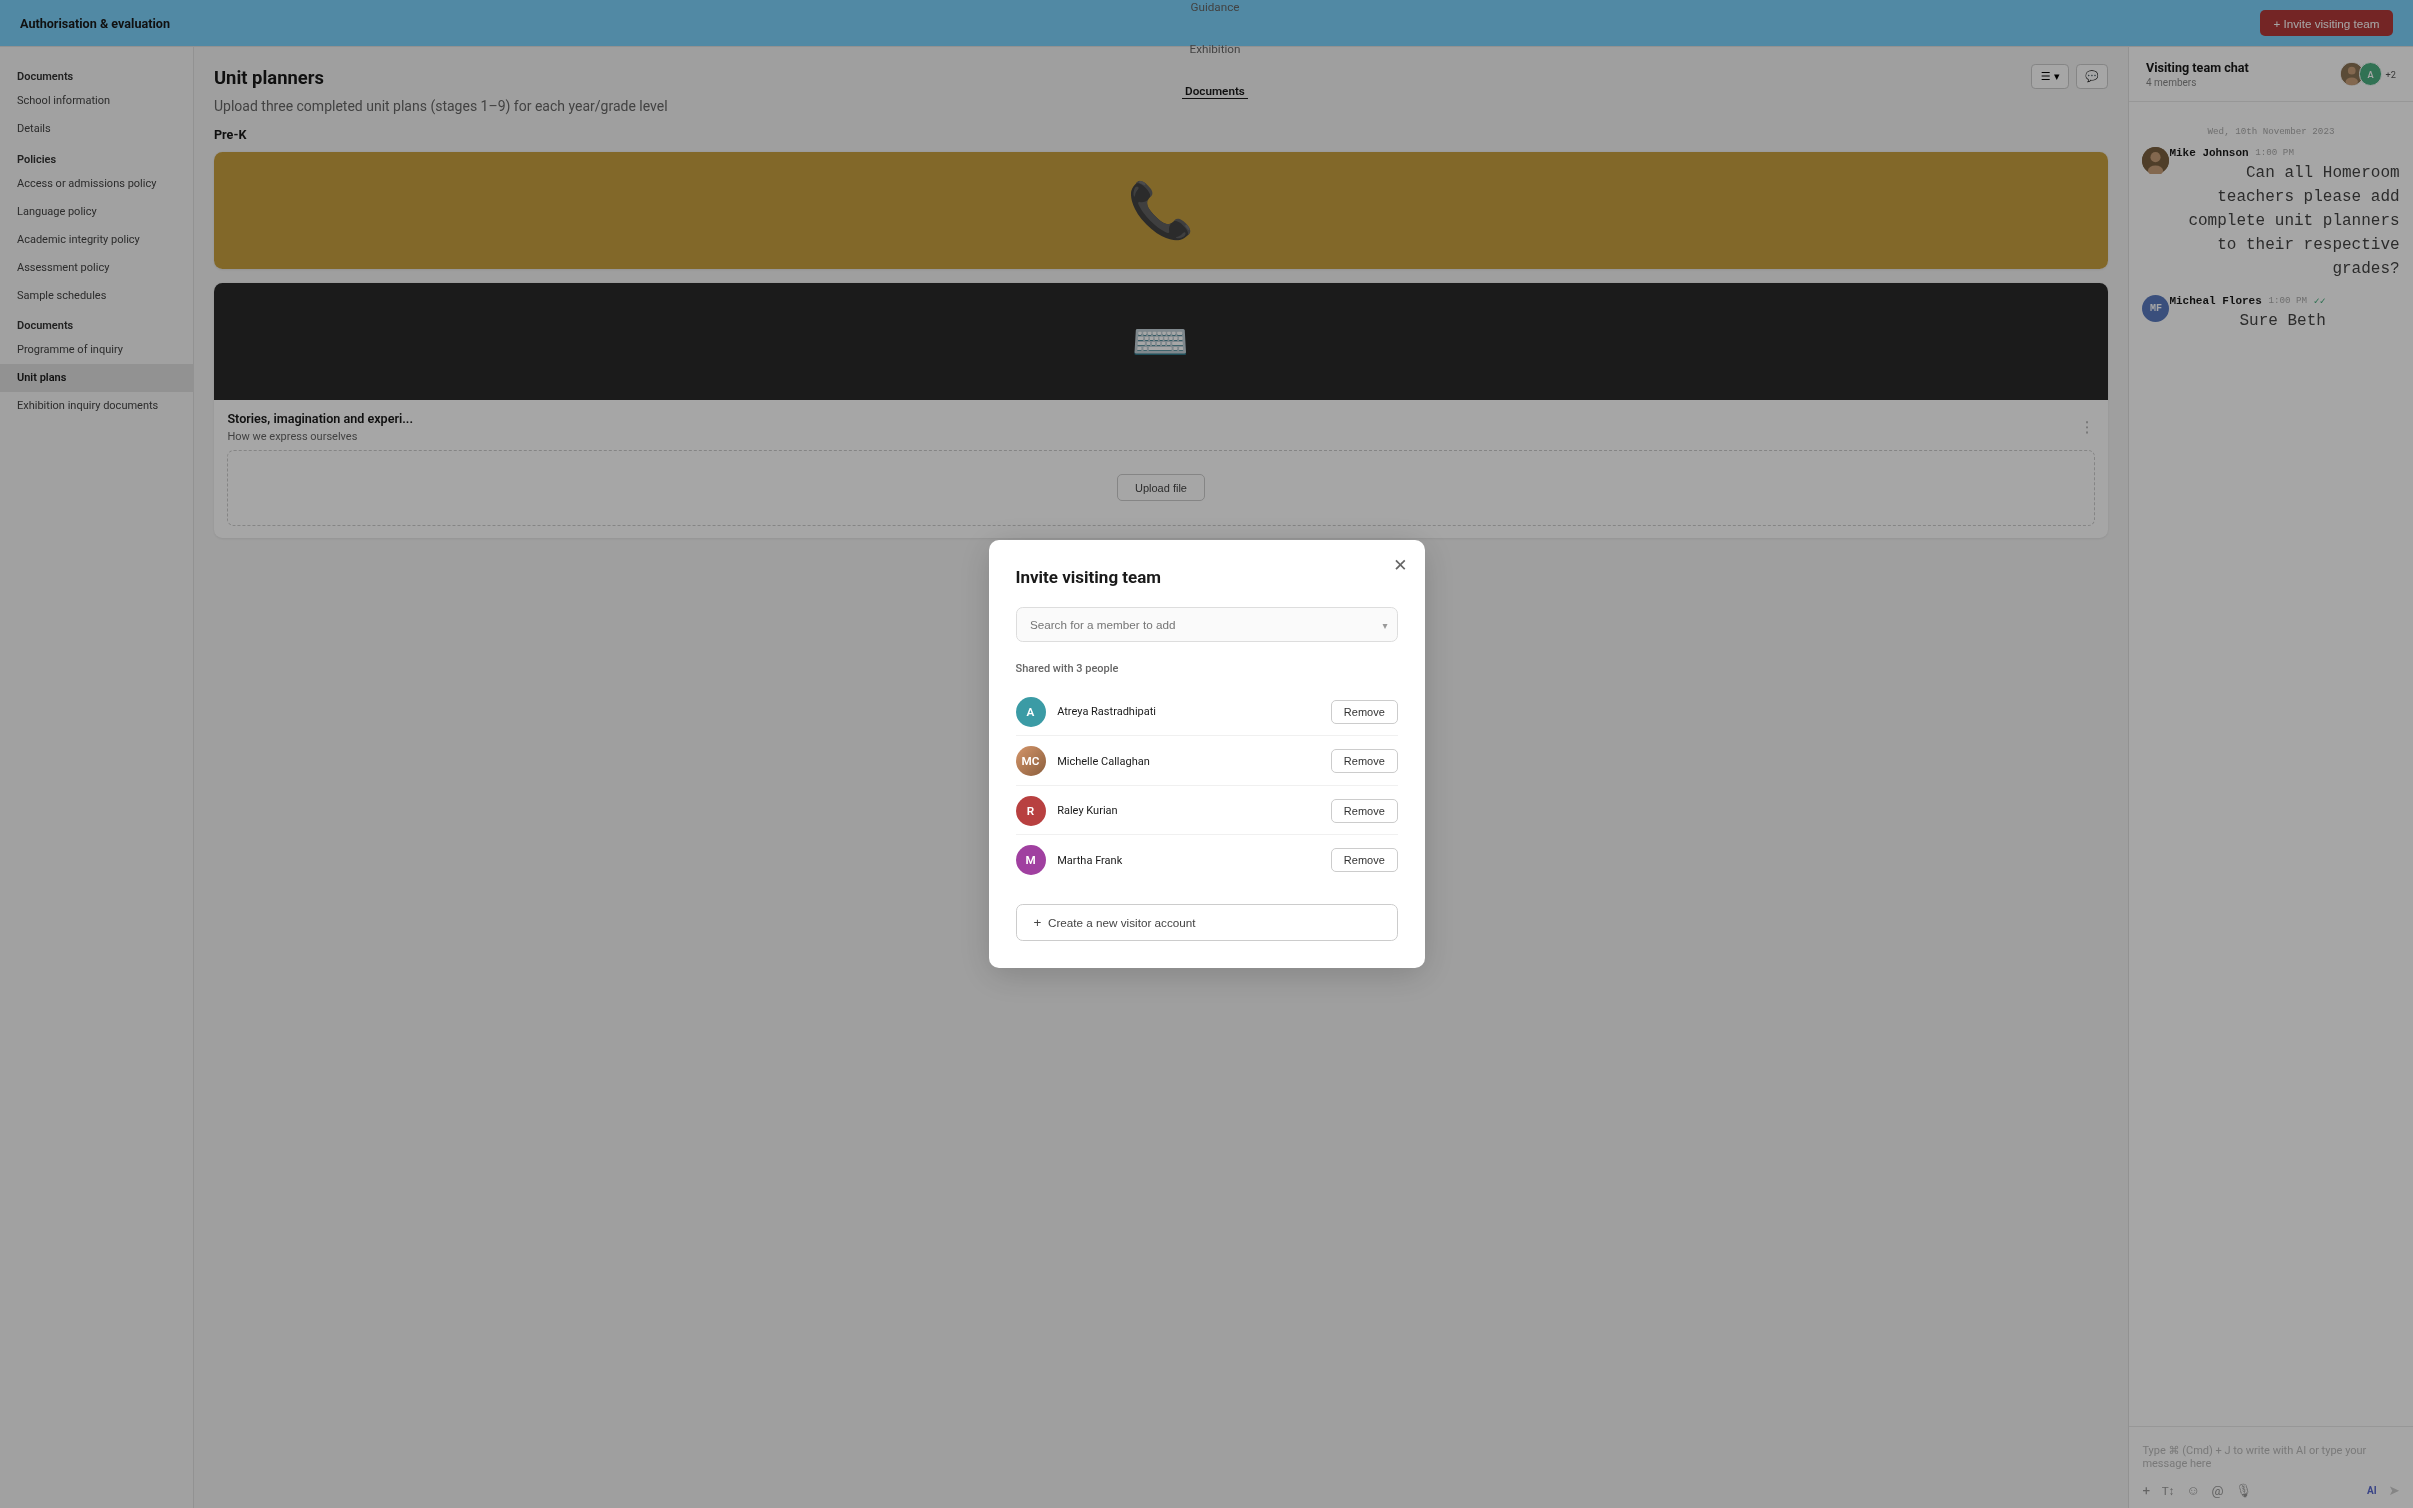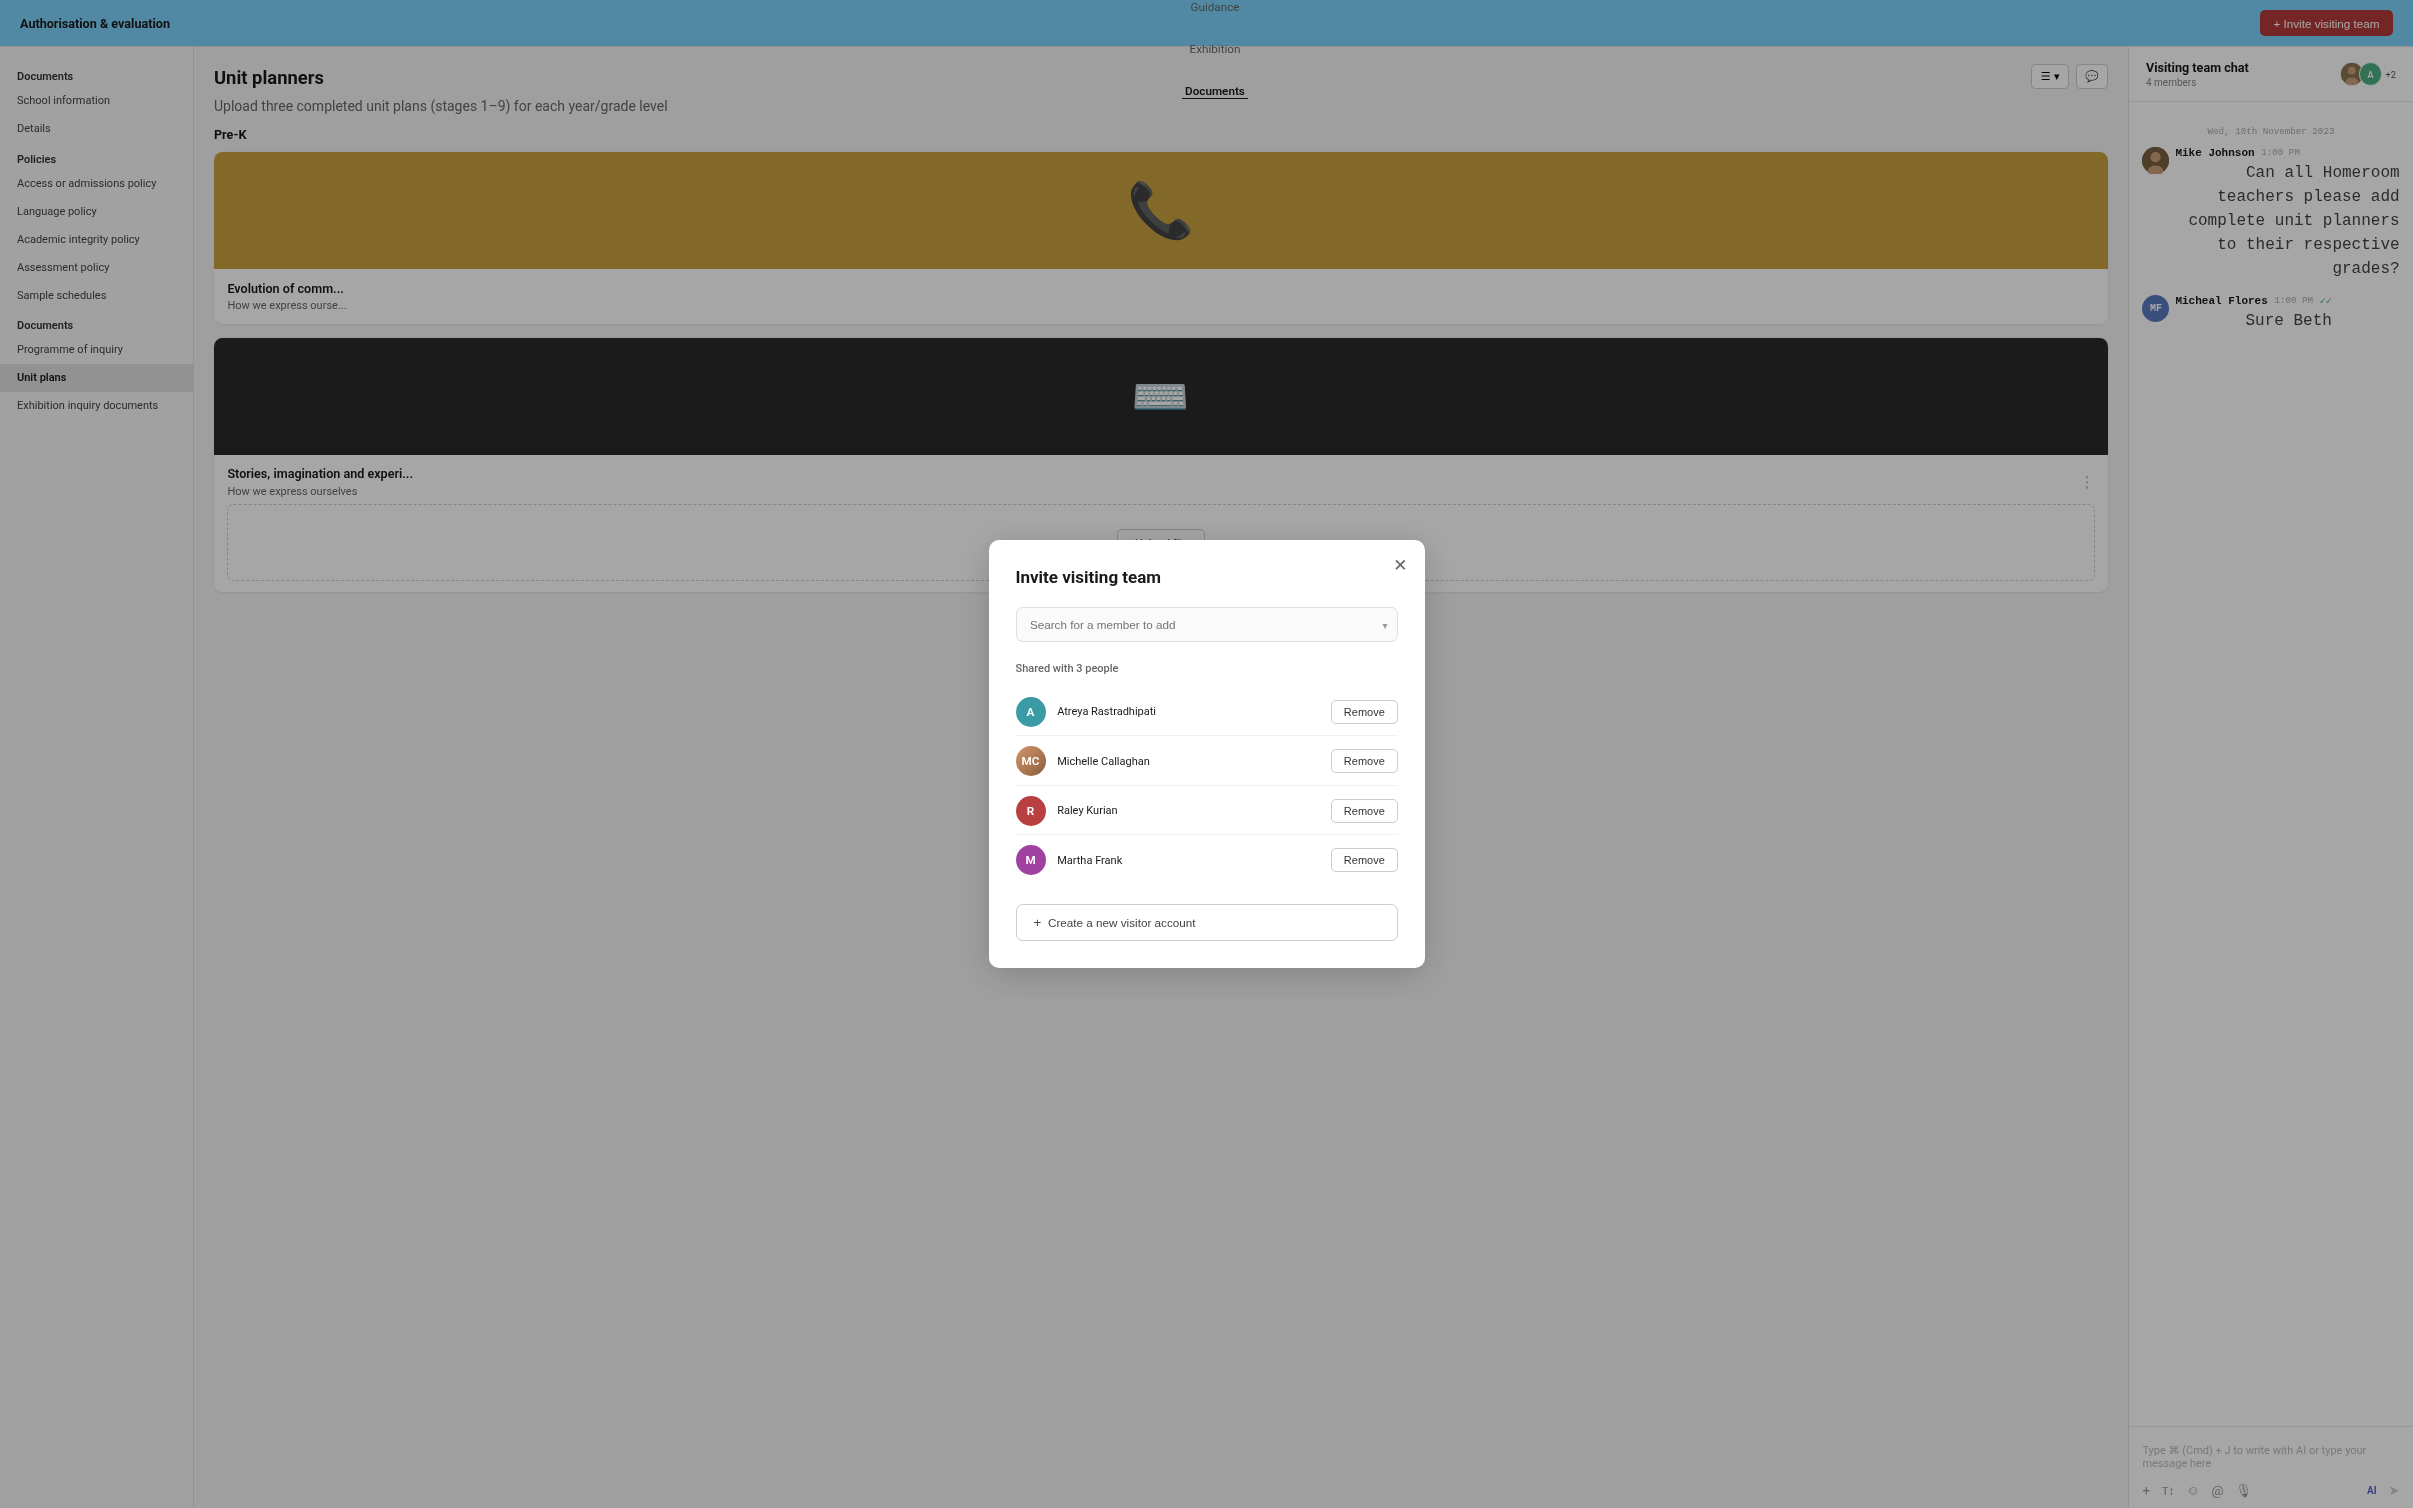--- a/index.html
+++ b/index.html
@@ -256,21 +256,21 @@
       font-family: Liberation Mono, monospace;
     }
     .chat-date-divider {
       text-align: center;
       font-size: 9.2px;
       color: #aaa;
       margin: 10px 0;
     }
     .chat-message {
       display: flex;
-      gap: 6px;
+      gap: 0;
       margin-bottom: 13.4px;
     }
     .chat-avatar {
       width: 27px;
       height: 27px;
       border-radius: 50%;
       background: #8b7355;
       display: flex;
       align-items: center;
       justify-content: center;
@@ -521,24 +521,20 @@
           <span>💬</span>
         </button>
       </div>
     </div>
 
     <div class="section-label">Pre-K</div>
 
     <div class="unit-card">
       <div class="unit-card-image" style="background:#c8a040;">
         <span style="font-size:54px;">📞</span>
-      </div>
-      <div class="unit-card-body">
-        <div class="unit-card-title">Evolution of comm...</div>
-        <div class="unit-card-desc">How we express ourse...</div>
       </div>
     </div>
 
     <div class="unit-card">
       <div class="unit-card-image dark">
         <span style="font-size:47px;">⌨️</span>
       </div>
       <div class="unit-card-body">
         <div style="display:flex; align-items:center; justify-content:space-between;">
           <div>

